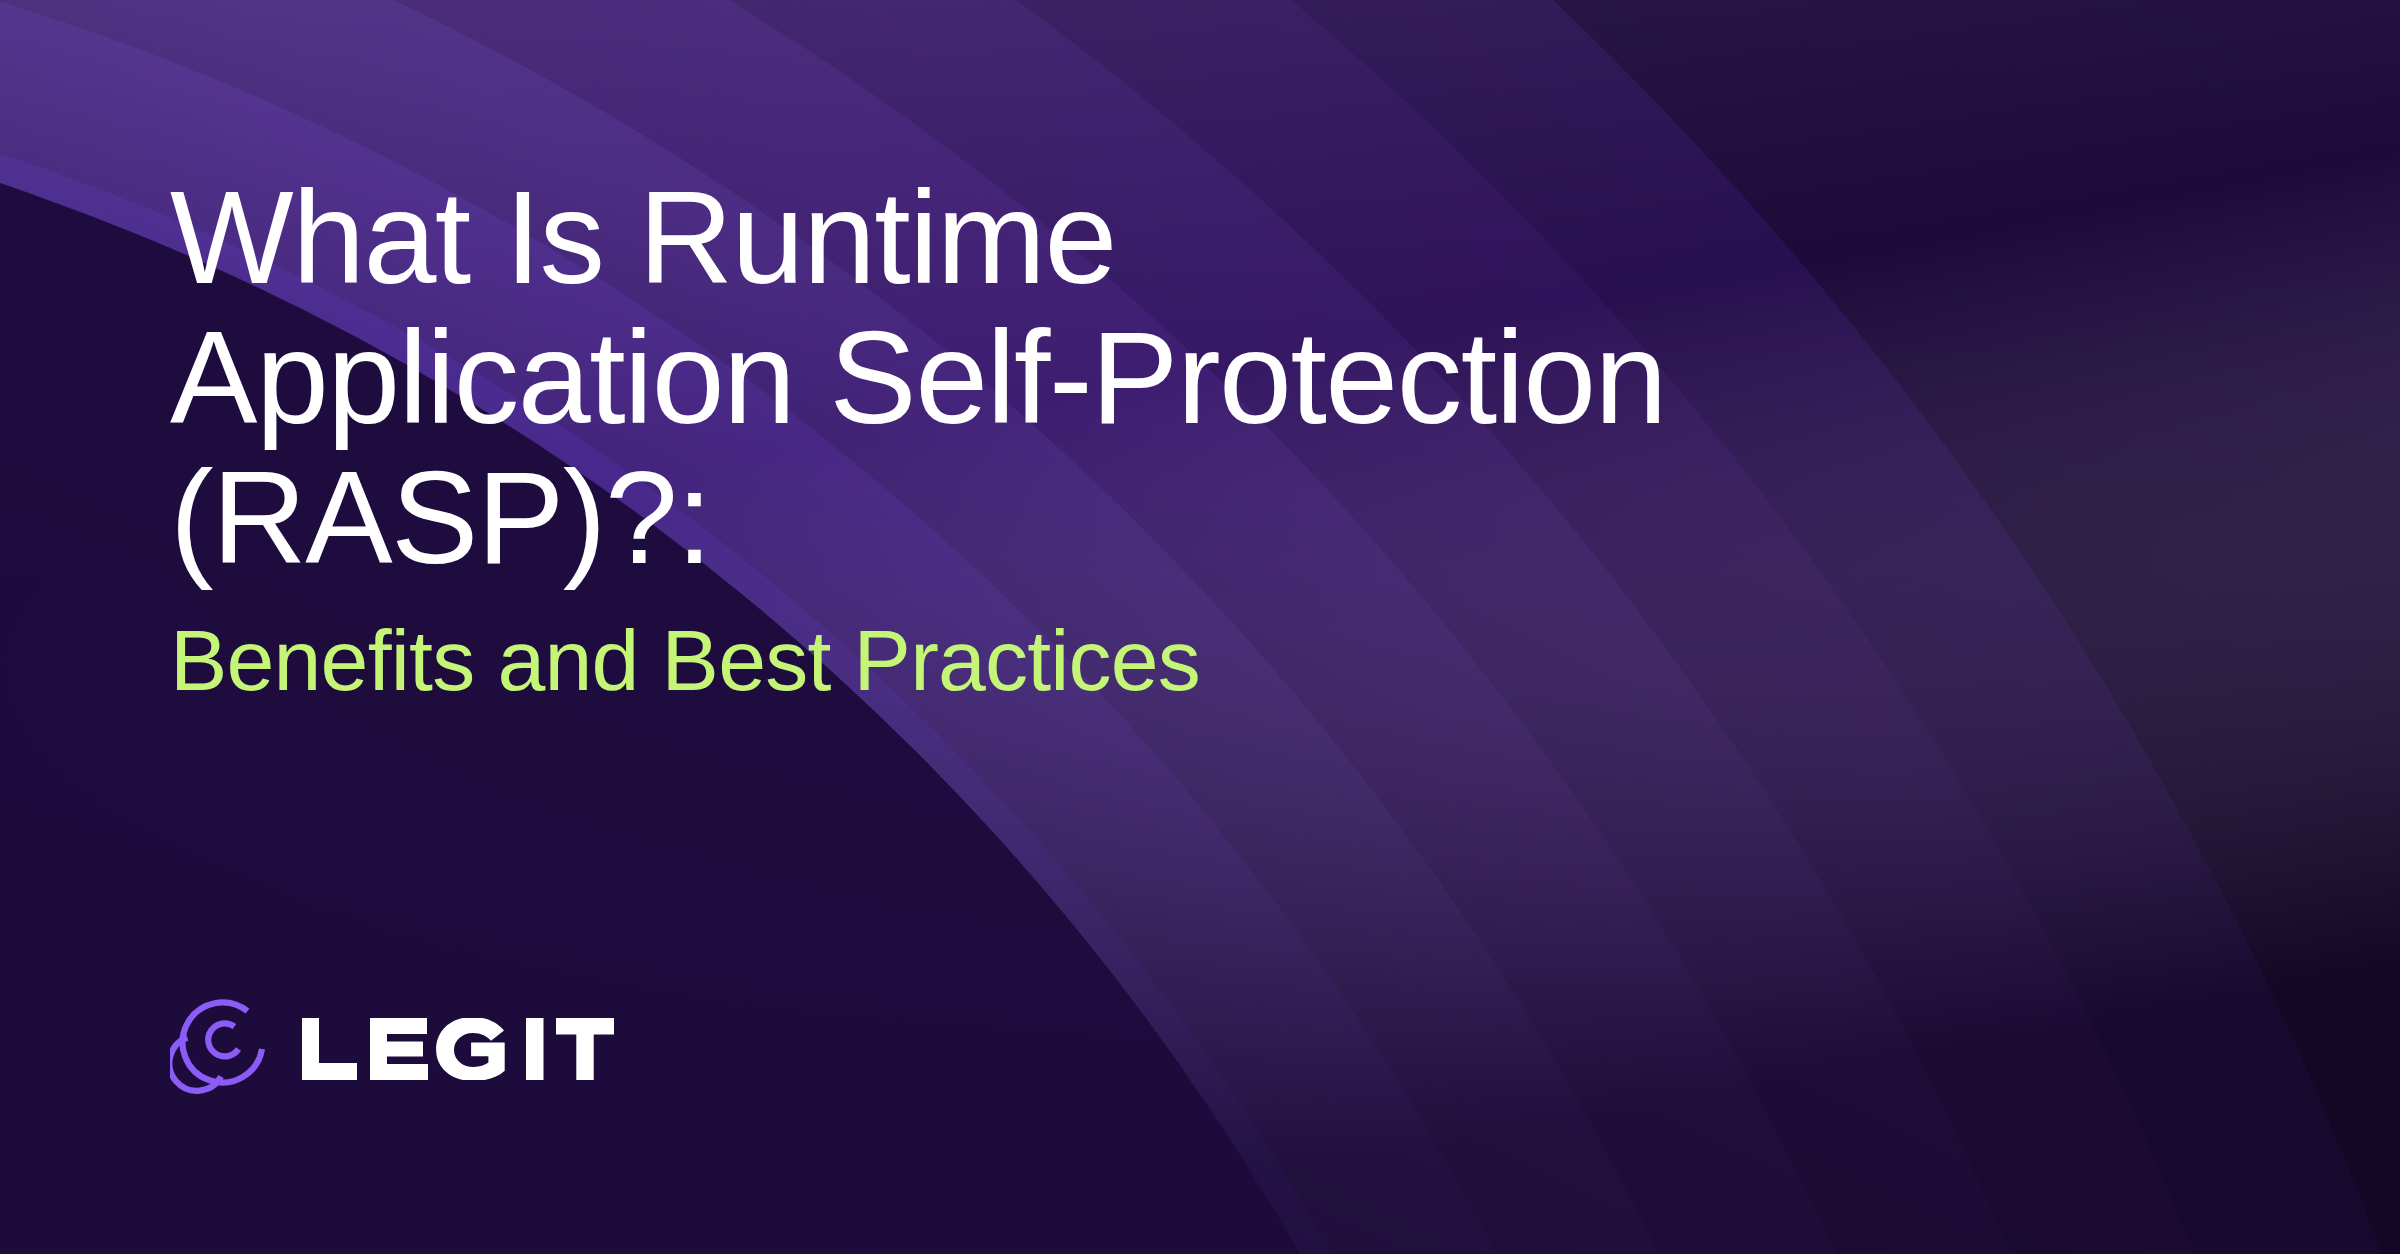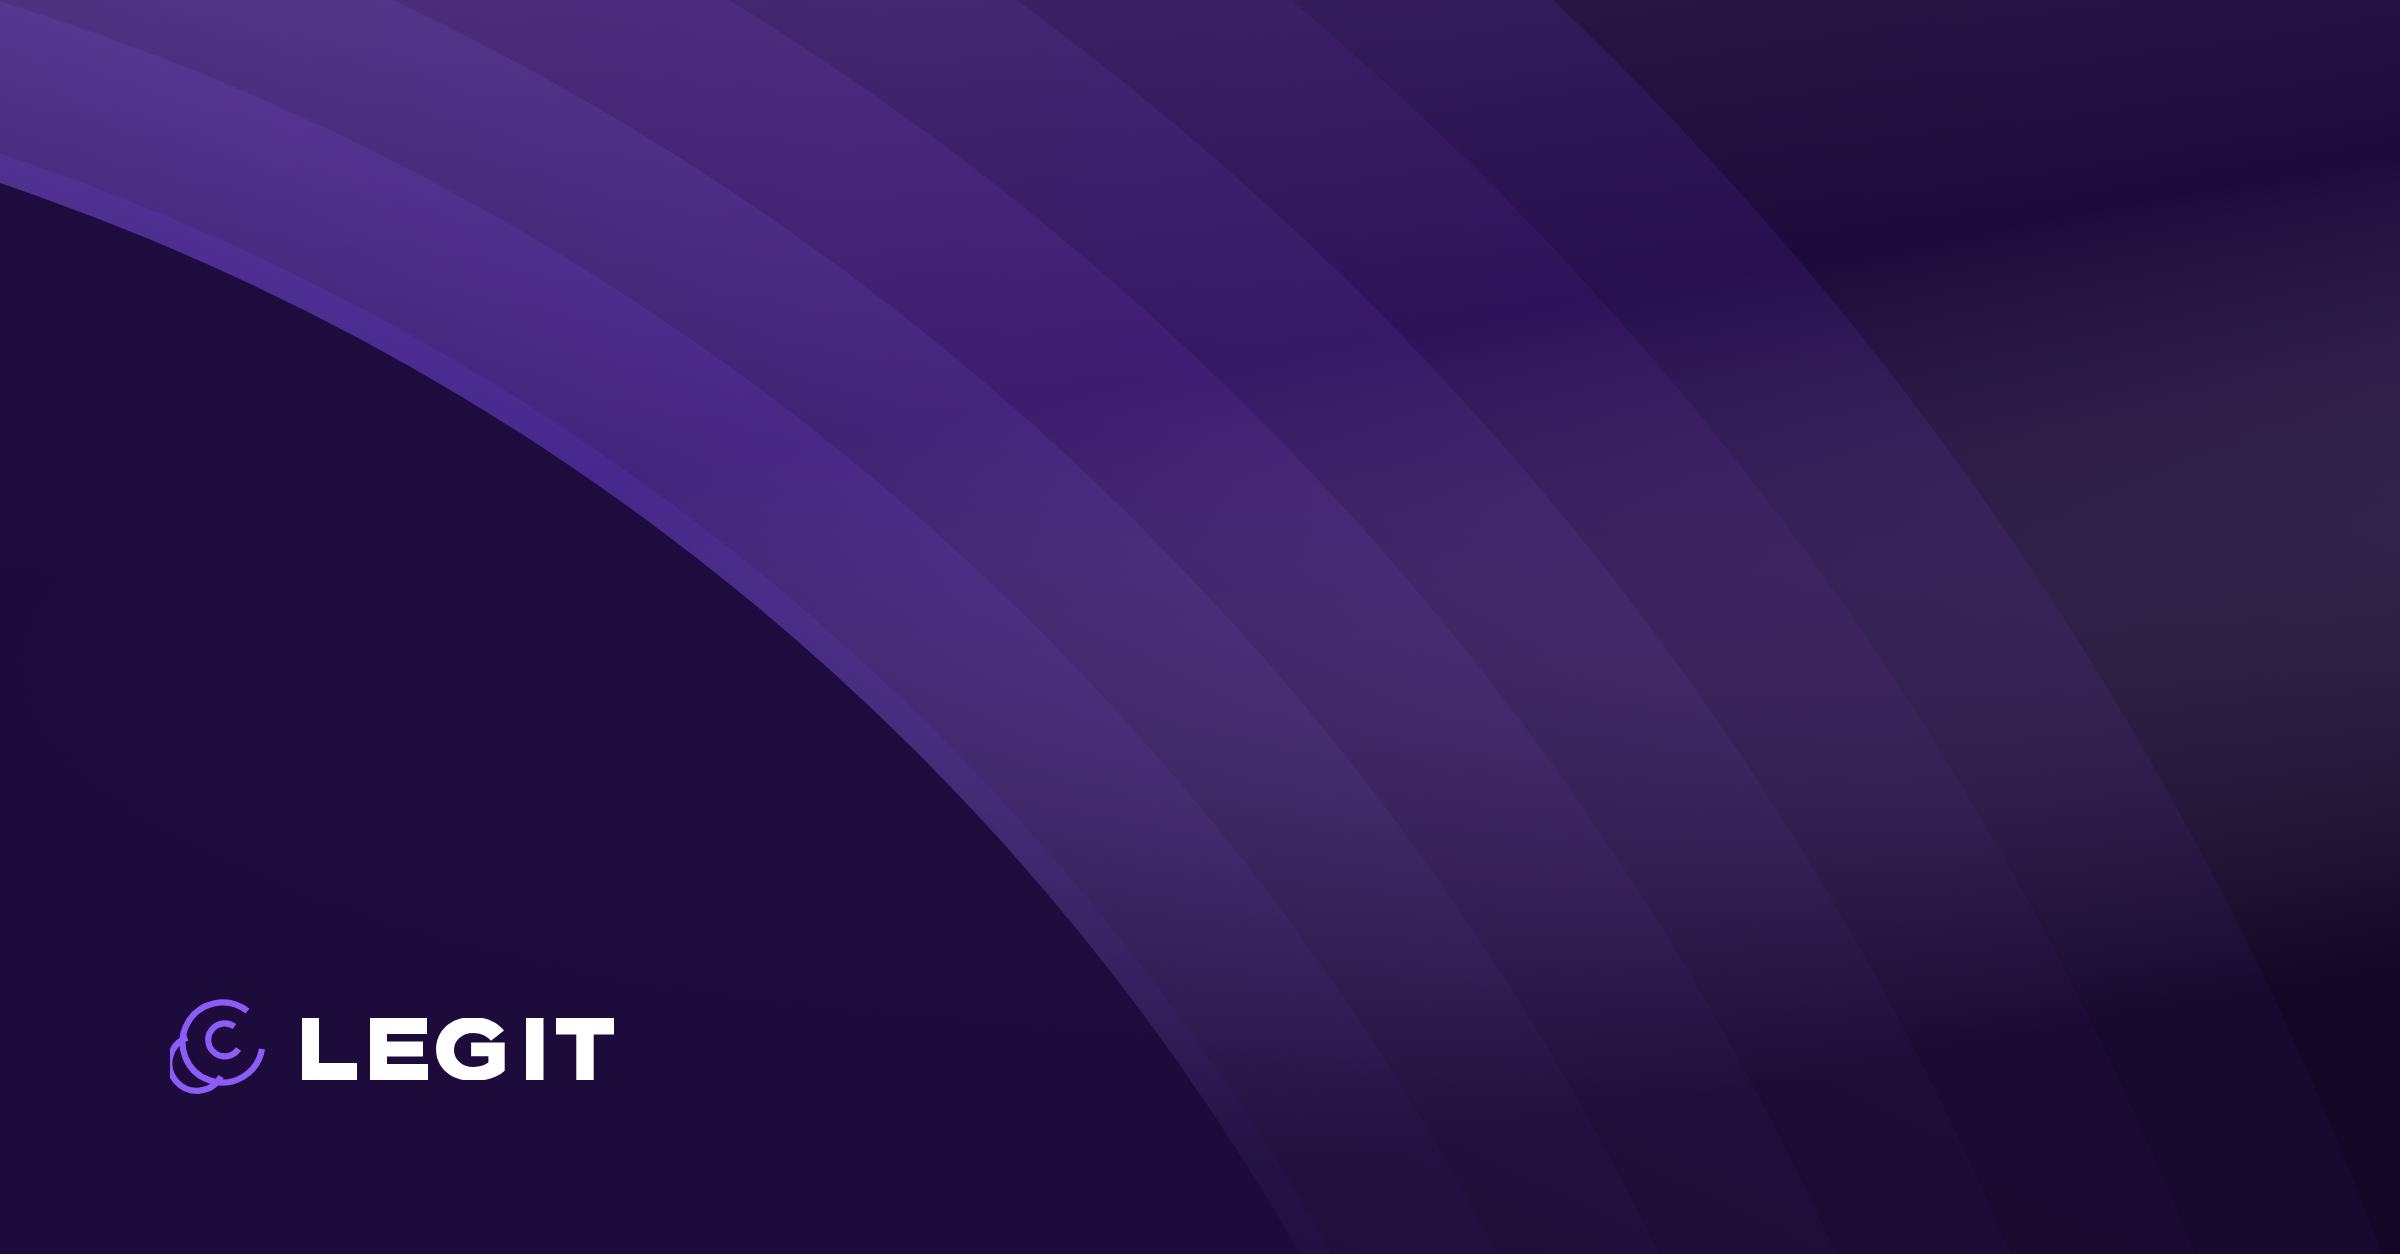--- a/index.html
+++ b/index.html
@@ -132,20 +132,26 @@
       <rect x="0" y="0" width="2400" height="1254" fill="url(#bandShade)"></rect>
 
       <rect x="0" y="0" width="2400" height="1254" fill="url(#vignette)"></rect>
 
       <circle cx="-760" cy="2430" r="2372" fill="#1D0B3C" opacity="0.97"></circle>
     </g>
   </svg>
 
   <div id="content">
 
+    <div id="headline-block">
+      <h1 class="title-line">What Is Runtime</h1>
+      <h1 class="title-line">Application Self-Protection</h1>
+      <h1 class="title-line">(RASP)?:</h1>
+      <h2 id="subtitle">Benefits and Best Practices</h2>
+    </div>
 
     <div id="logo">
 
       <svg id="logo-mark" viewBox="0 0 104 104">
         <g fill="none" stroke="#8B5CF6" stroke-linecap="butt">
 
           <path d="M 77.5 14.2
                    A 40 40 0 1 0 92 52" stroke-width="6.2"></path>
 
           <path d="M 17.3 40.5

